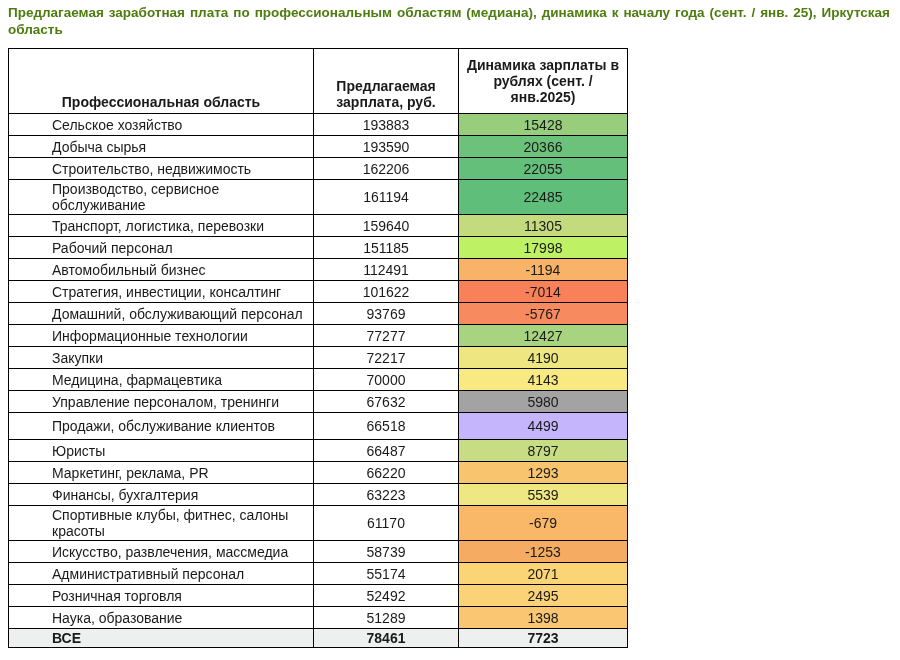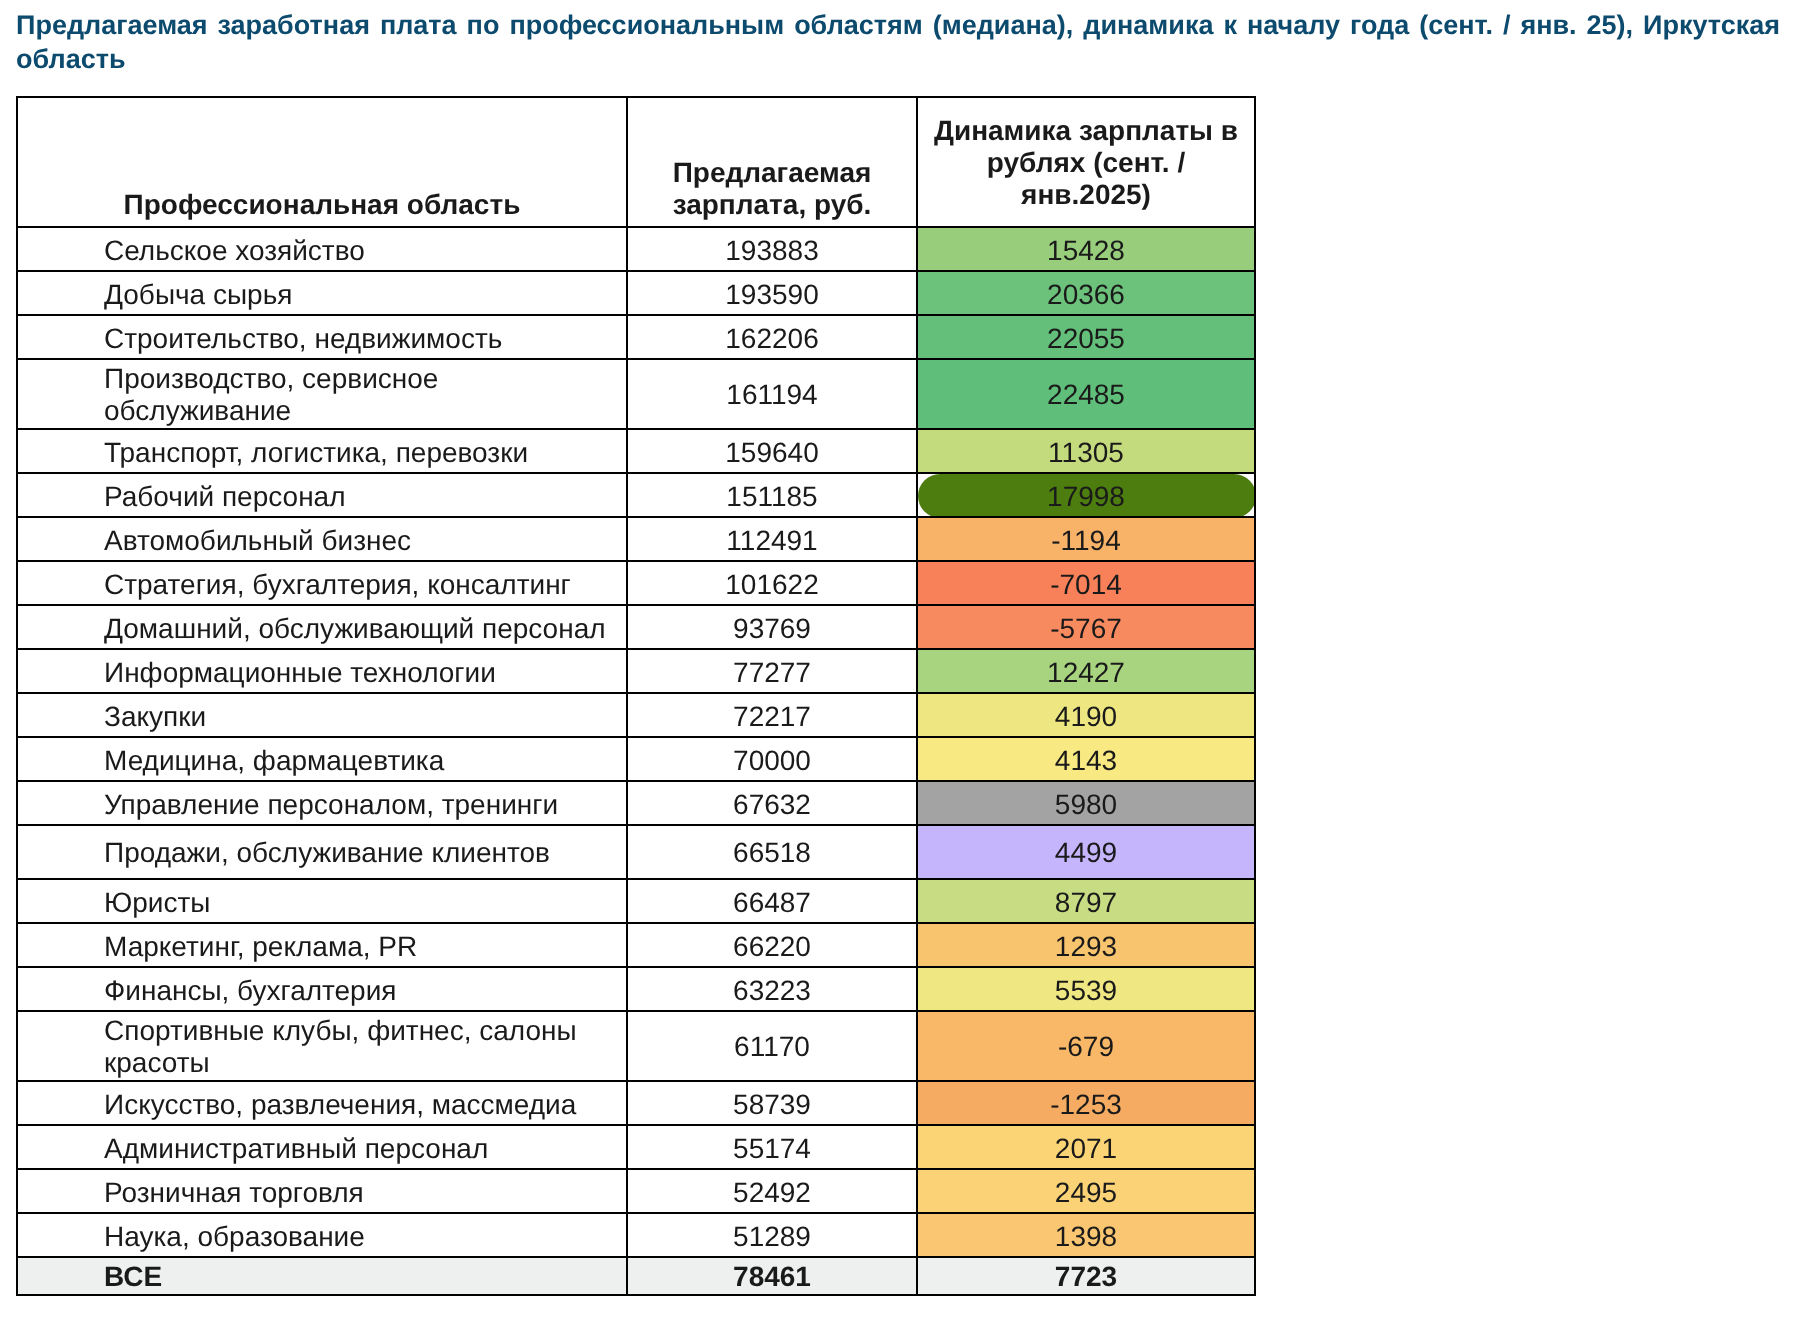--- a/index.html
+++ b/index.html
@@ -16,21 +16,21 @@
     overflow: hidden;
   }
   .title {
     position: absolute;
     left: 8px;
     top: 4px;
     width: 882px;
     font-size: 13.5px;
     line-height: 17px;
     font-weight: bold;
-    color: #0c4a6e;
+    color: #4d7c0f;
     text-align: justify;
   }
   table.salary-table {
     position: absolute;
     left: 8px;
     top: 48px;
     width: 619px;
     border-collapse: collapse;
     table-layout: fixed;
   }
@@ -121,29 +121,29 @@
           <td class="delta" style="background-color: rgb(95, 190, 121);">22485</td>
         </tr>
         <tr>
           <td class="area">Транспорт, логистика, перевозки</td>
           <td class="salary">159640</td>
           <td class="delta" style="background-color: rgb(195, 218, 125);">11305</td>
         </tr>
         <tr>
           <td class="area">Рабочий персонал</td>
           <td class="salary">151185</td>
-          <td class="delta" style="background-color: #4d7c0f; border-radius: 11px;">17998</td>
+          <td class="delta" style="background-color: #bef264;">17998</td>
         </tr>
         <tr>
           <td class="area">Автомобильный бизнес</td>
           <td class="salary">112491</td>
           <td class="delta" style="background-color: rgb(249, 179, 105);">-1194</td>
         </tr>
         <tr>
-          <td class="area">Стратегия, бухгалтерия, консалтинг</td>
+          <td class="area">Стратегия, инвестиции, консалтинг</td>
           <td class="salary">101622</td>
           <td class="delta" style="background-color: rgb(248, 129, 90);">-7014</td>
         </tr>
         <tr>
           <td class="area">Домашний, обслуживающий персонал</td>
           <td class="salary">93769</td>
           <td class="delta" style="background-color: rgb(248, 138, 95);">-5767</td>
         </tr>
         <tr>
           <td class="area">Информационные технологии</td>

